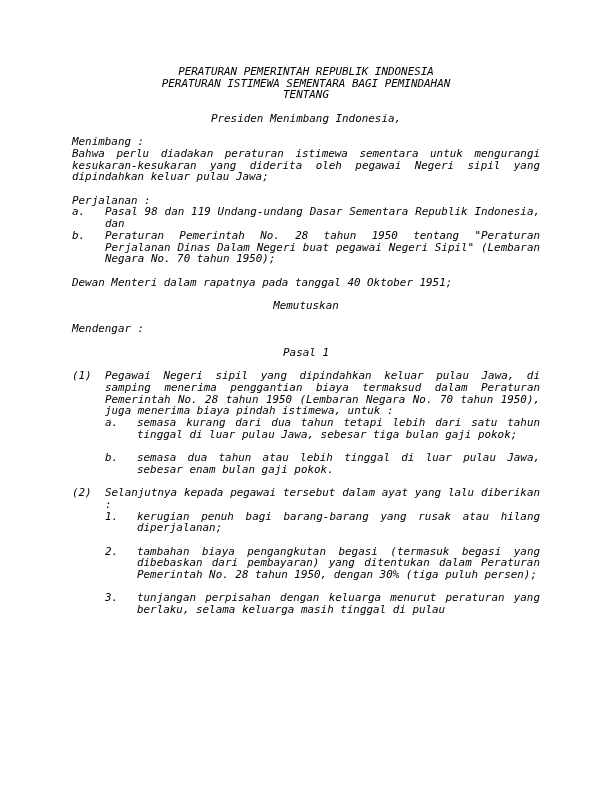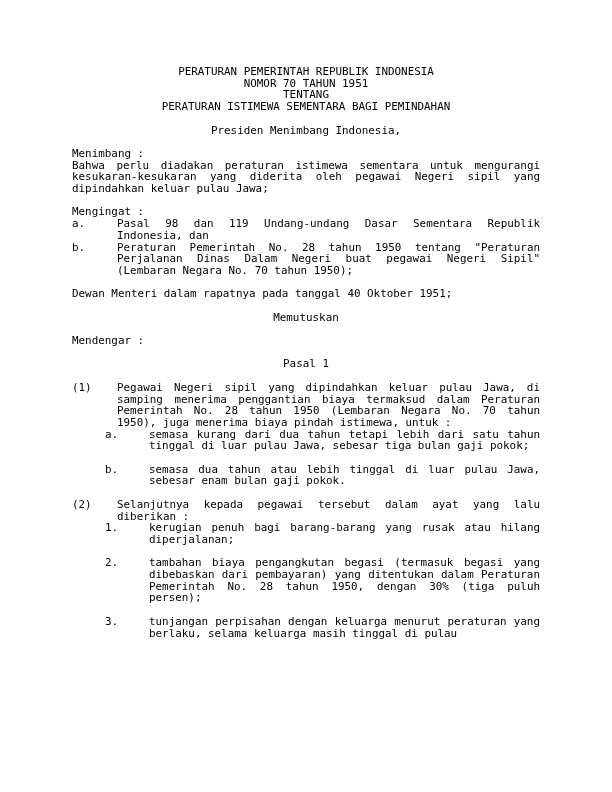--- a/index.html
+++ b/index.html
@@ -14,20 +14,21 @@
     color: #000000;
   }
 
   #page {
     position: relative;
     width: 612px;
     height: 792px;
     background: #ffffff;
     overflow: hidden;
     box-sizing: border-box;
+    font-style: italic;
   }
 
   
   #doc {
     position: absolute;
     left: 72px;
     top: 66px;
     width: 468px;
     font-size: 10.9px;
     line-height: 11.7px;
@@ -64,60 +65,58 @@
     flex: 0 0 auto;
     white-space: pre;
     text-align: left;
   }
 
   .item > .body {
     flex: 1 1 auto;
     text-align: justify;
     text-align-last: left;
     min-width: 0;
-    margin-left: 12px;
   }
 
   
   .lbl-33 { width: 33px; }
   .lbl-32 { width: 32px; }
 
   
   .lvl1 { margin-left: 33px; }
 
   .gap { height: 11.7px; }
 </style>
 </head>
 <body>
 
 <div id="page">
   <div id="doc">
 
     <div>
       <div class="center">PERATURAN PEMERINTAH REPUBLIK INDONESIA</div>
-      <div class="center">NOMOR 70 TAHUN 1951</div>
+      <div class="center">PERATURAN ISTIMEWA SEMENTARA BAGI PEMINDAHAN</div>
       <div class="center">TENTANG</div>
-      <div class="center">PERATURAN ISTIMEWA SEMENTARA BAGI PEMINDAHAN</div>
     </div>
 
     <div class="gap"></div>
 
     <div class="center">Presiden Menimbang Indonesia,</div>
 
     <div class="gap"></div>
 
     <div>
       <div class="plain">Menimbang :</div>
       <div class="para">Bahwa perlu diadakan peraturan istimewa sementara untuk mengurangi kesukaran-kesukaran yang diderita oleh pegawai Negeri sipil yang dipindahkan keluar pulau Jawa;</div>
     </div>
 
     <div class="gap"></div>
 
     <div>
-      <div class="plain">Mengingat :</div>
+      <div class="plain">Perjalanan :</div>
 
       <div class="item">
         <span class="label lbl-33">a.</span>
         <span class="body">Pasal 98 dan 119 Undang-undang Dasar Sementara Republik Indonesia, dan</span>
       </div>
 
       <div class="item">
         <span class="label lbl-33">b.</span>
         <span class="body">Peraturan Pemerintah No. 28 tahun 1950 tentang "Peraturan Perjalanan Dinas Dalam Negeri buat pegawai Negeri Sipil" (Lembaran Negara No. 70 tahun 1950);</span>
       </div>

